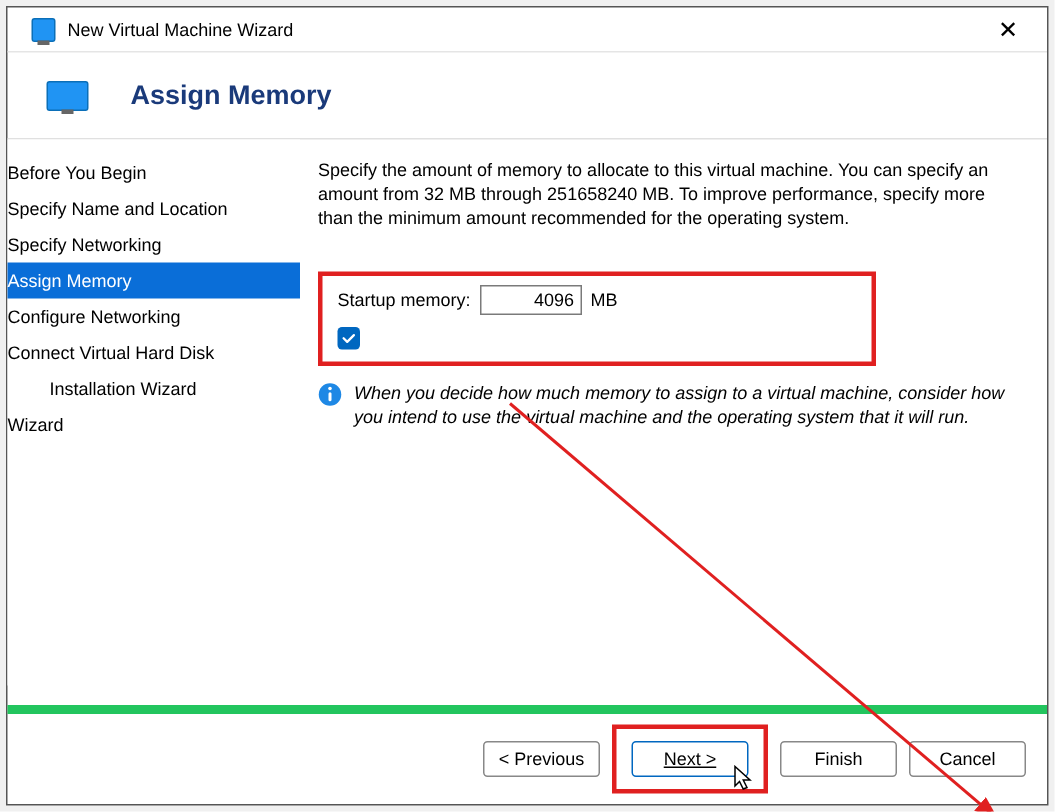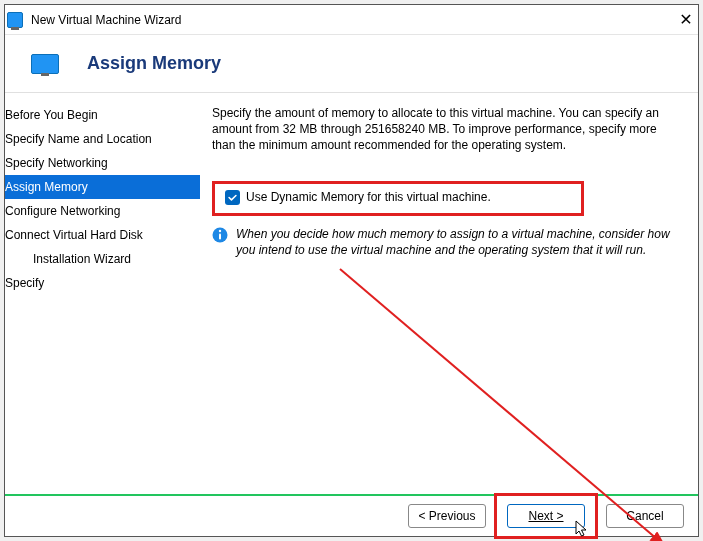--- a/index.html
+++ b/index.html
@@ -1,18 +1,18 @@
 <!DOCTYPE html>
 <html><head>
   <meta charset="utf-8">
   <style>
     * { box-sizing: border-box; margin: 0; padding: 0; font-family: 'Segoe UI', Arial, sans-serif; }
     body { background: #f0f0f0; padding: 4px; }
     .window { width: 695px; height: 533px; background: #fff; border: 1px solid #555; display: flex; flex-direction: column; }
-    .titlebar { height: 30px; display: flex; align-items: center; padding: 0 2px; border-bottom: 1px solid #e5e5e5; }
+    .titlebar { height: 30px; display: flex; align-items: center; padding: 0 16px; border-bottom: 1px solid #e5e5e5; }
     .titlebar-icon { width: 16px; height: 16px; margin-right: 8px; }
     .titlebar-title { font-size: 12px; color: #000; flex: 1; }
     .close-btn { font-size: 16px; width: 20px; text-align: center; cursor: default; color:#000; font-weight:300;}
     .header { display: flex; align-items: center; padding: 18px 26px 18px 26px; }
     .header-icon { width: 28px; height: 20px; margin-right: 28px; }
     .header-title { font-size: 18px; color: #1a3a7a; font-weight: 600; }
     .body { flex: 1; display: flex; border-top: 1px solid #e0e0e0; min-height:0;}
     .sidebar { width: 195px; padding: 10px 0; background:#fff;}
     .sidebar-item { font-size: 12px; color: #000; padding: 5px 0; cursor: default; }
     .sidebar-item.active { background: #0a6ed8; color: #fff; }
@@ -22,21 +22,21 @@
     .highlight-box { border: 3px solid #e02020; padding: 6px 10px 8px 10px; width: 372px; }
     .row1 { display: flex; align-items: center; gap: 6px; margin-bottom: 8px; }
     .mem-input { width: 68px; height: 20px; border: 1px solid #7a7a7a; font-size: 12px; text-align: right; padding: 0 4px; }
     .chk-row { display: flex; align-items: center; gap: 6px; }
     .chk { width: 15px; height: 15px; background: #0067c0; border-radius: 3px; display:flex; align-items:center; justify-content:center; }
     .chk svg { width:11px; height:11px; }
     .info-row { display: flex; gap: 8px; margin-top: 10px; padding-right:6px;}
     .info-icon { width: 16px; height: 16px; flex-shrink: 0; margin-top:1px;}
     .info-text { line-height: 1.35; font-style: italic; }
     .arrow-svg { position: absolute; top: 172px; left: 130px; pointer-events: none; }
-    .footer { height: 42px; border-top: 2px solid #22c55e; display: flex; align-items: center; justify-content: flex-end; padding: 0 14px; gap: 8px; margin-top: 13px; }
+    .footer { height: 66px; border-top: 6px solid #22c55e; display: flex; align-items: center; justify-content: flex-end; padding: 0 14px; gap: 8px; margin-top: 13px; }
     .btn { min-width: 78px; height: 24px; border: 1px solid #888; background: #fff; border-radius: 3px; font-size: 12px; color:#000; cursor:default; display:flex;align-items:center;justify-content:center;}
     .btn.primary { border: 1.5px solid #0067c0; }
     .next-wrap { border: 3px solid #e02020; padding: 8px 10px; display:flex; align-items:flex-start; position:relative;text-decoration:underline;}
     .cursor-img { position:absolute; right:6px; bottom:-2px; width:14px; height:18px; }
     .monitor { background:#2094f3; border:1px solid #0b6fb8; border-radius:2px; position:relative; }
     .monitor::after{content:"";position:absolute;bottom:-3px;left:50%;transform:translateX(-50%);width:8px;height:3px;background:#666;}
   </style>
 </head>
 <body>
 
@@ -54,34 +54,38 @@
 
   <div class="body">
     <div class="sidebar">
       <div class="sidebar-item">Before You Begin</div>
       <div class="sidebar-item">Specify Name and Location</div>
       <div class="sidebar-item">Specify Networking</div>
       <div class="sidebar-item active">Assign Memory</div>
       <div class="sidebar-item">Configure Networking</div>
       <div class="sidebar-item">Connect Virtual Hard Disk</div>
       <div class="sidebar-item sub">Installation Wizard</div>
-      <div class="sidebar-item">Specify</div>
+      <div class="sidebar-item">Wizard</div>
     </div>
 
     <div class="content">
       <div class="intro">Specify the amount of memory to allocate to this virtual machine. You can specify an amount from 32 MB through 251658240 MB. To improve performance, specify more than the minimum amount recommended for the operating system.</div>
 
       <div class="highlight-box">
+        <div class="row1">
+          <span>Startup memory:</span>
+          <input class="mem-input" value="4096" style="">
+          <span>MB</span>
+        </div>
         <div class="chk-row">
           <span class="chk">
             <svg viewBox="0 0 16 16">
                 <path d="M3 8 L6.5 11.5 L13 5" stroke="#fff" stroke-width="2.2" fill="none" stroke-linecap="round" stroke-linejoin="round"></path>
               </svg>
           </span>
-          <span>Use Dynamic Memory for this virtual machine.</span>
         </div>
       </div>
 
       <div class="info-row">
         <svg class="info-icon" viewBox="0 0 16 16">
           <circle cx="8" cy="8" r="7.5" fill="#1e88e5"></circle>
           <rect x="7" y="6.5" width="2" height="6" fill="#fff" rx="1"></rect>
           <circle cx="8" cy="4" r="1.2" fill="#fff"></circle>
         </svg>
         <div class="info-text">When you decide how much memory to assign to a virtual machine, consider how you intend to use the virtual machine and the operating system that it will run.</div>
@@ -99,15 +103,16 @@
   </div>
 
   <div class="footer">
     <div class="btn">&lt; Previous</div>
     <div class="next-wrap">
       <div class="btn primary">Next &gt;</div>
       <svg class="cursor-img" viewBox="0 0 14 18">
         <path d="M1 1 L1 14 L4 11 L6.5 16 L9 15 L6.5 10 L11 10 Z" fill="#fff" stroke="#000" stroke-width="1"></path>
       </svg>
     </div>
+    <div class="btn">Finish</div>
     <div class="btn">Cancel</div>
   </div>
 </div>
 
 </body></html>

